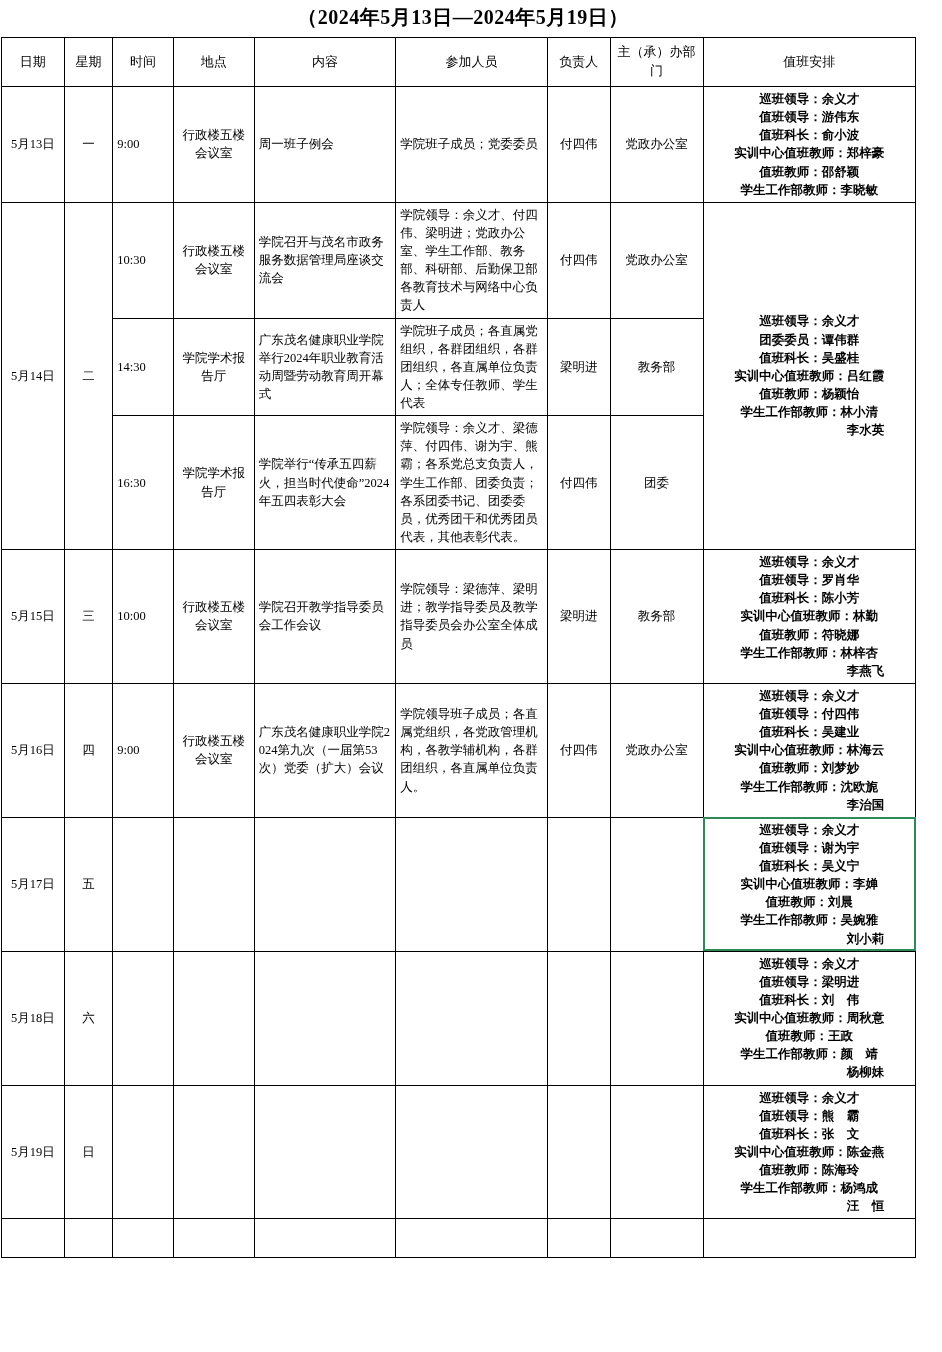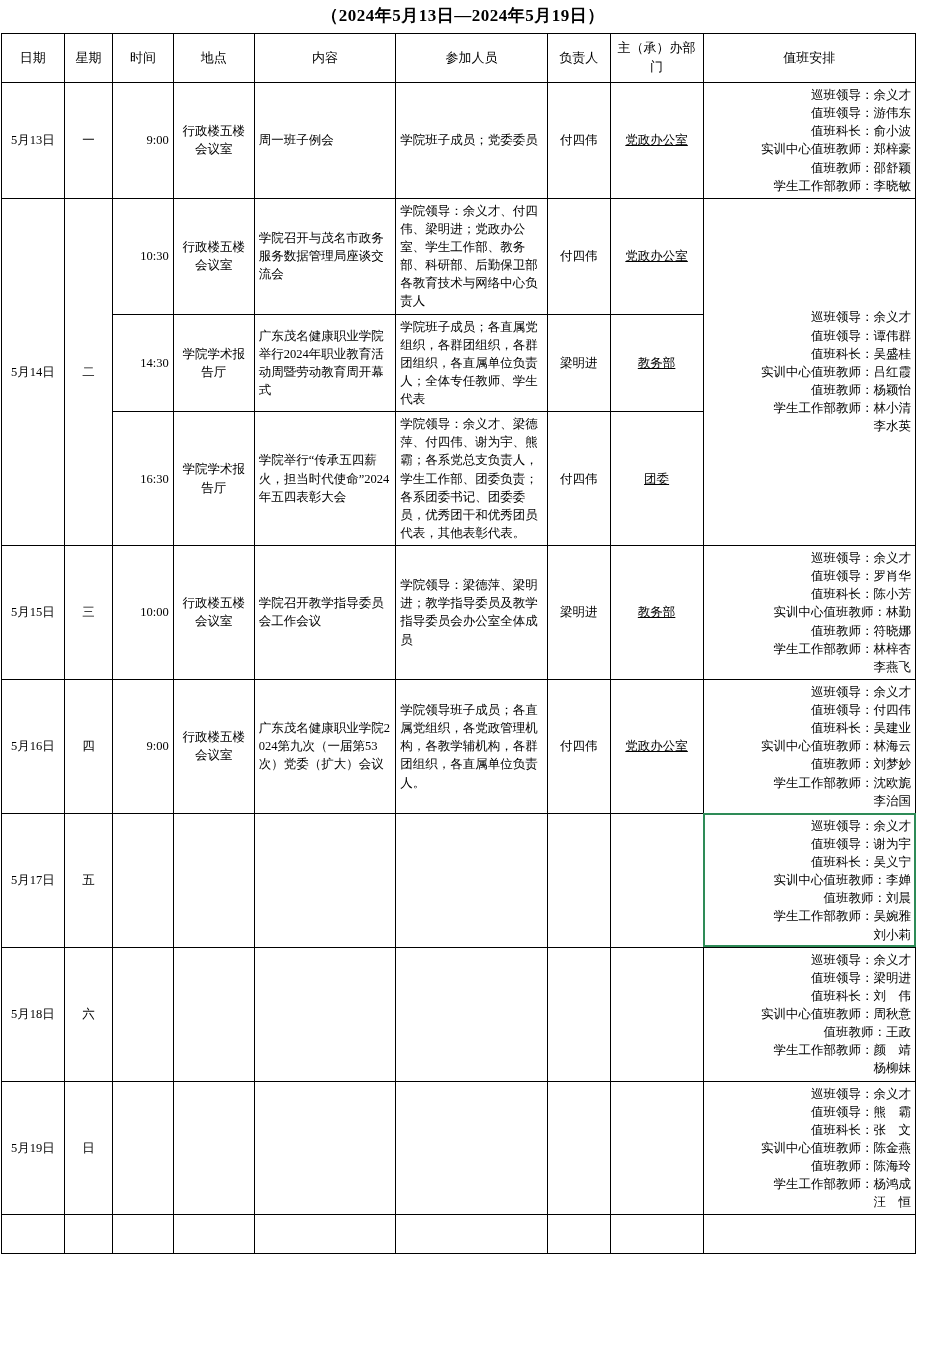--- a/index.html
+++ b/index.html
@@ -12,21 +12,21 @@
     font-family: "Liberation Serif", "DejaVu Serif", serif;
     color: #000000;
   }
   #sheet {
     width: 942px;
     box-sizing: border-box;
     padding: 0;
   }
   .title {
     text-align: center;
-    font-size: 17px;
+    font-size: 20px;
     font-weight: bold;
     letter-spacing: 0.5px;
     padding: 4px 16px 6px 0;
     font-family: "Liberation Serif", "DejaVu Serif", serif;
   }
   table.sched {
     border-collapse: collapse;
     width: 915px;
     margin: 0 1px;
     table-layout: fixed;
@@ -41,27 +41,27 @@
     word-break: break-all;
   }
   table.sched th {
     text-align: center;
     font-weight: normal;
     font-size: 13px;
     height: 42px;
   }
   .c-date   { width: 62px;  text-align: center; margin-top: 20px; }
   .c-week   { width: 48px;  text-align: center; }
-  .c-time   { width: 60px;  text-align: right; padding-right: 6px; }
+  .c-time   { width: 60px;  text-align: left; padding-right: 6px; }
   .c-place  { width: 80px;  text-align: center; }
   .c-content{ width: 140px; text-align: left; margin-left: 28px; }
   .c-people { width: 150px; text-align: left; margin-left: 22px; }
   .c-leader { width: 62px;  text-align: center; }
-  .c-dept   { width: 92px;  text-align: center; text-decoration: underline; }
-  .c-duty   { width: 210px; text-align: right; vertical-align: top; }
+  .c-dept   { width: 92px;  text-align: center; }
+  .c-duty   { width: 210px; text-align: center; vertical-align: top; font-weight: bold; }
 
   .duty-cell {
     padding-top: 6px;
     padding-bottom: 6px;
     font-size: 12.5px;
     line-height: 1.5;
   }
   .duty-line {
     white-space: pre;
   }
@@ -132,21 +132,21 @@
         <td class="c-date" rowspan="3">5月14日</td>
         <td class="c-week" rowspan="3">二</td>
         <td class="c-time">10:30</td>
         <td class="c-place">行政楼五楼会议室</td>
         <td class="c-content">学院召开与茂名市政务服务数据管理局座谈交流会</td>
         <td class="c-people">学院领导：余义才、付四伟、梁明进；党政办公室、学生工作部、教务部、科研部、后勤保卫部各教育技术与网络中心负责人</td>
         <td class="c-leader">付四伟</td>
         <td class="c-dept">党政办公室</td>
         <td class="c-duty duty-cell duty-mid" rowspan="3">
             <div class="duty-line">巡班领导：余义才</div>
-            <div class="duty-line">值班领导：谭伟群</div>
+            <div class="duty-line">团委委员：谭伟群</div>
             <div class="duty-line">值班科长：吴盛桂</div>
             <div class="duty-line">实训中心值班教师：吕红霞</div>
             <div class="duty-line">值班教师：杨颖怡</div>
             <div class="duty-line">学生工作部教师：林小清</div>
             <div class="duty-line">　　　　　　　　　李水英</div>
           </td>
       </tr>
       <tr>
         <td class="c-time">14:30</td>
         <td class="c-place">学院学术报告厅</td>

